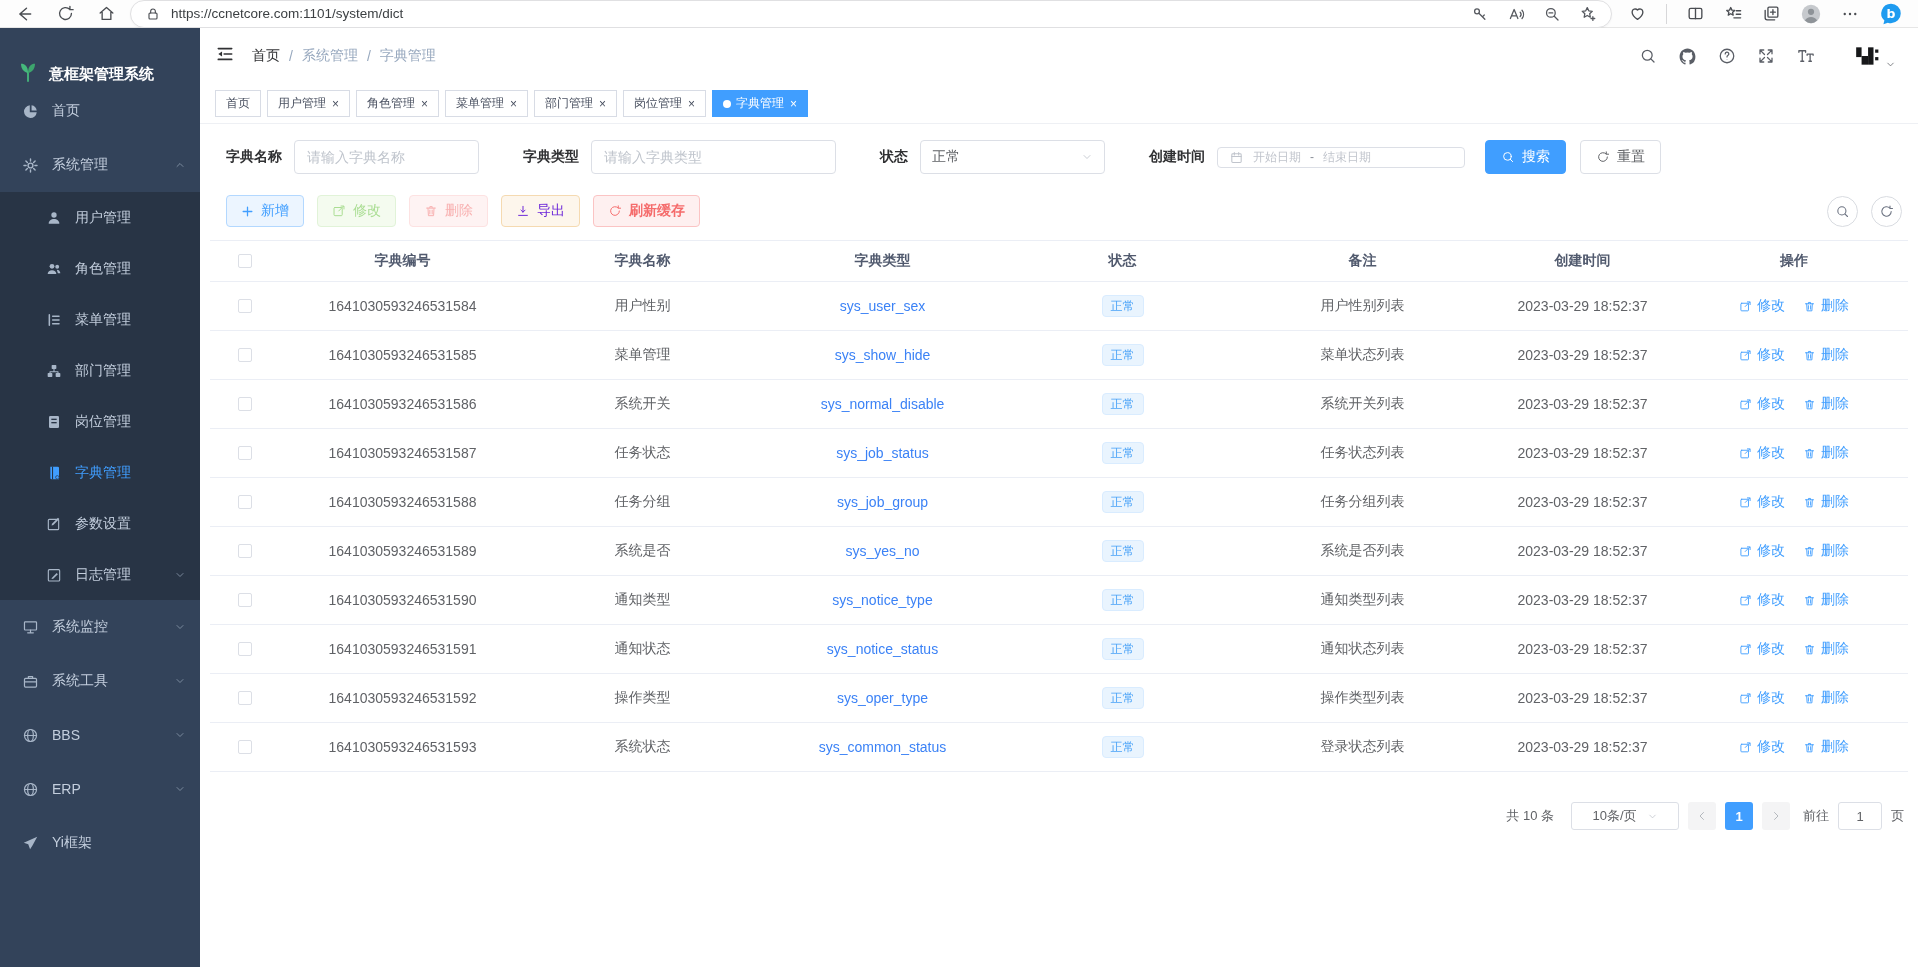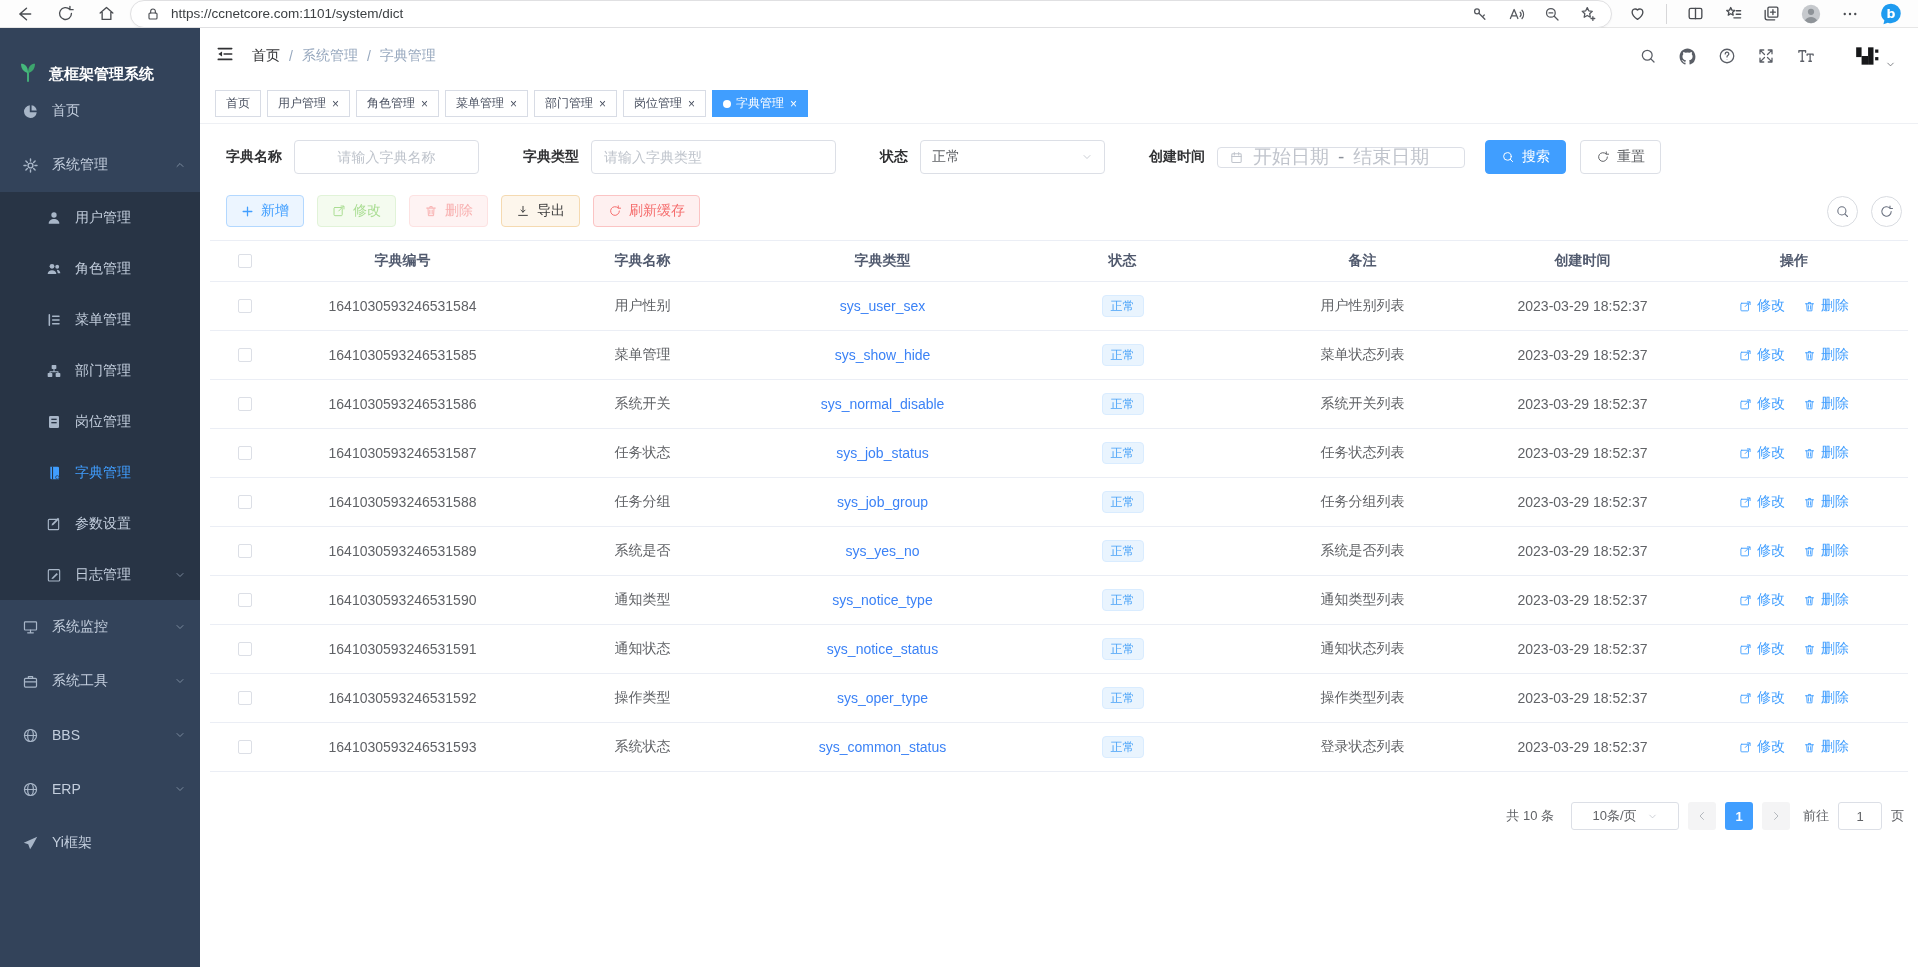--- a/index.html
+++ b/index.html
@@ -62,36 +62,36 @@
   .fgroup { display:flex; align-items:center; margin-right:44px; }
   .flabel { font-weight:bold; color:#303133; margin-right:12px; white-space:nowrap; }
   .tin { height:34px; border:1px solid #dcdfe6; border-radius:4px; padding:0 12px; font-size:14px;
     color:#606266; background:#fff; outline:none; }
   .tin::placeholder { color:#bfc4cc; }
   .fselect { width:185px; height:34px; border:1px solid #dcdfe6; border-radius:4px; background:#fff;
     display:flex; align-items:center; justify-content:space-between; padding:0 11px; cursor:pointer; }
   .fselect .sel-val { color:#606266; }
   .fselect .chev, .fdate { color:#c0c4cc; }
   .fdate { width:248px; height:21px; border:1px solid #dcdfe6; border-radius:4px; background:#fff;
-    display:flex; align-items:center; gap:9px; padding:0 11px; font-size:19px; cursor:pointer; }
+    display:flex; align-items:center; gap:9px; padding:0 11px; font-size:12px; cursor:pointer; }
   .fdate .dsep { color:#8a9099; }
   .btn { height:34px; border-radius:4px; display:flex; align-items:center; gap:7px; padding:0 15px;
     font-size:14px; cursor:pointer; border:1px solid transparent; white-space:nowrap; }
   .btn-search { background:#409eff; border-color:#409eff; color:#fff; margin-left:20px; }
   .btn-reset { background:#fff; border-color:#dcdfe6; color:#606266; margin-left:14px; }
 
   
   .toolbar { display:flex; align-items:center; padding:5px 16px 13px 26px; }
   .tbtn { height:32px; border-radius:4px; border:1px solid; display:flex; align-items:center; gap:7px;
     padding:0 14px; font-size:14px; cursor:pointer; margin-right:13px; white-space:nowrap; }
   .tbtn-add { color:#409eff; background:#ecf5ff; border-color:#b3d8ff; }
   .tbtn-edit { color:#a9dd92; background:#f4fbef; border-color:#e1f3d8; }
   .tbtn-del { color:#f8b0b0; background:#fef3f3; border-color:#fde2e2; }
-  .tbtn-export { color:#404040; background:#fdf6ec; border-color:#f5dab1; }
-  .tbtn-cache { color:#f56c6c; background:#fef0f0; border-color:#fbc4c4; }
+  .tbtn-export { color:#6d28d9; background:#fdf6ec; border-color:#f5dab1; }
+  .tbtn-cache { color:#f56c6c; background:#fef0f0; border-color:#fbc4c4;font-weight:bold; }
   .tool-right { margin-left:auto; display:flex; align-items:center; gap:13px; }
   .circle-btn { width:31px; height:31px; border-radius:50%; border:1px solid #d9dce1; background:#fff;
     display:flex; align-items:center; justify-content:center; color:#6b7280; cursor:pointer; }
 
   
   .table { margin:0 10px; }
   .tr { display:flex; align-items:center; height:49px; border-bottom:1px solid #ebeef5;
     font-size:14px; color:#606266; }
   .tr.thead { height:42px; border-top:1px solid #ebeef5; font-weight:bold; color:#515a6e; }
   .td { text-align:center; display:flex; align-items:center; justify-content:center; }
@@ -453,21 +453,21 @@
         </div>
       <div class="tab active">
           <span>字典管理</span>
           <span class="close">×</span>
         </div>
     </div>
 
     <div class="filter">
       <div class="fgroup">
         <span class="flabel">字典名称</span>
-        <input class="tin" style="width: 185px; text-align: center;" placeholder="请输入字典名称">
+        <input class="tin" style="width: 185px;" placeholder="请输入字典名称">
       </div>
       <div class="fgroup">
         <span class="flabel">字典类型</span>
         <input class="tin" style="width: 245px;" placeholder="请输入字典类型">
       </div>
       <div class="fgroup">
         <span class="flabel">状态</span>
         <div class="fselect">
           <span class="sel-val">正常</span>
           <svg class="ic chev" width="12" height="12" viewBox="0 0 24 24">

